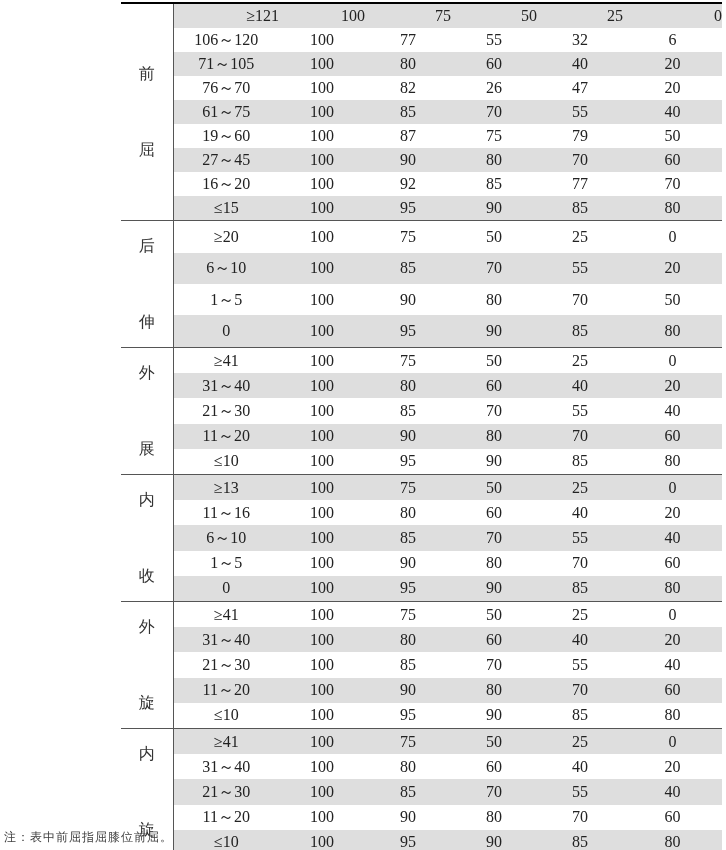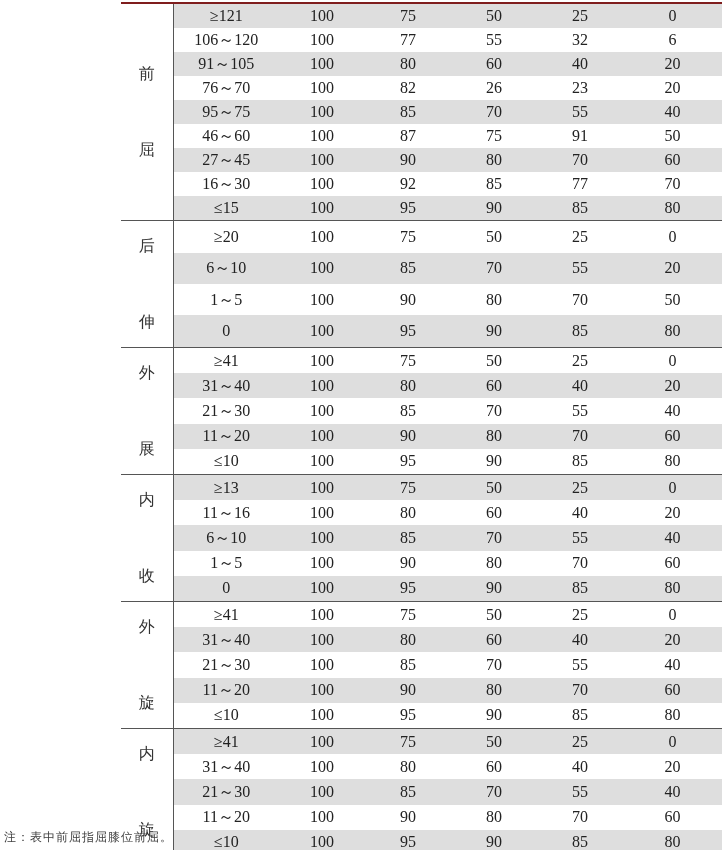--- a/index.html
+++ b/index.html
@@ -6,21 +6,21 @@
     body { width: 726px; height: 850px; position: relative; overflow: hidden;
            font-family: "Liberation Serif", "DejaVu Serif", serif; color: #222; }
     #tbl { position: absolute; left: 121px; top: 2px; width: 601px;
            border-collapse: collapse; table-layout: fixed; }
     #tbl td { height: 24px; padding: 0; text-align: center; vertical-align: middle;
               font-size: 16px; line-height: 24px; white-space: nowrap; }
     #tbl tr.gray td.v { background: #dedede; }
     #tbl td.grp { border-right: 1px solid #555; font-family: "DejaVu Sans", sans-serif;
                   font-size: 16px; line-height: 50px; color: #333; }
     #tbl tr.first td { border-top: 1px solid #555; }
-    #tbl tr.top-edge td { border-top: 2px solid #7f1d1d; }
+    #tbl tr.top-edge td { border-top: 2px solid #000000; text-align: right; }
     #tbl tr.last-row td { border-bottom: 2px solid #555; }
     .grp-inner { display: flex; flex-direction: column; align-items: center; justify-content: center; gap: 26px; }
     .note { position: absolute; left: 4px; top: 829px; font-size: 12px;
             font-family: "DejaVu Serif", serif; color: #404040; letter-spacing: 1px; }
   </style>
 </head>
 <body>
 
 <table id="tbl">
   <colgroup>
@@ -49,61 +49,61 @@
       </tr>
       <tr class="">
         <td class="v">106～120</td>
         <td class="v">100</td>
         <td class="v">77</td>
         <td class="v">55</td>
         <td class="v">32</td>
         <td class="v">6</td>
       </tr>
       <tr class="gray">
-        <td class="v">91～105</td>
+        <td class="v">71～105</td>
         <td class="v">100</td>
         <td class="v">80</td>
         <td class="v">60</td>
         <td class="v">40</td>
         <td class="v">20</td>
       </tr>
       <tr class="">
         <td class="v">76～70</td>
         <td class="v">100</td>
         <td class="v">82</td>
         <td class="v">26</td>
-        <td class="v">23</td>
-        <td class="v">20</td>
-      </tr>
-      <tr class="gray">
-        <td class="v">95～75</td>
-        <td class="v">100</td>
-        <td class="v">85</td>
-        <td class="v">70</td>
-        <td class="v">55</td>
-        <td class="v">40</td>
-      </tr>
-      <tr class="">
-        <td class="v">46～60</td>
+        <td class="v">47</td>
+        <td class="v">20</td>
+      </tr>
+      <tr class="gray">
+        <td class="v">61～75</td>
+        <td class="v">100</td>
+        <td class="v">85</td>
+        <td class="v">70</td>
+        <td class="v">55</td>
+        <td class="v">40</td>
+      </tr>
+      <tr class="">
+        <td class="v">19～60</td>
         <td class="v">100</td>
         <td class="v">87</td>
         <td class="v">75</td>
-        <td class="v">91</td>
+        <td class="v">79</td>
         <td class="v">50</td>
       </tr>
       <tr class="gray">
         <td class="v">27～45</td>
         <td class="v">100</td>
         <td class="v">90</td>
         <td class="v">80</td>
         <td class="v">70</td>
         <td class="v">60</td>
       </tr>
       <tr class="">
-        <td class="v">16～30</td>
+        <td class="v">16～20</td>
         <td class="v">100</td>
         <td class="v">92</td>
         <td class="v">85</td>
         <td class="v">77</td>
         <td class="v">70</td>
       </tr>
       <tr class="gray">
         <td class="v">≤15</td>
         <td class="v">100</td>
         <td class="v">95</td>

